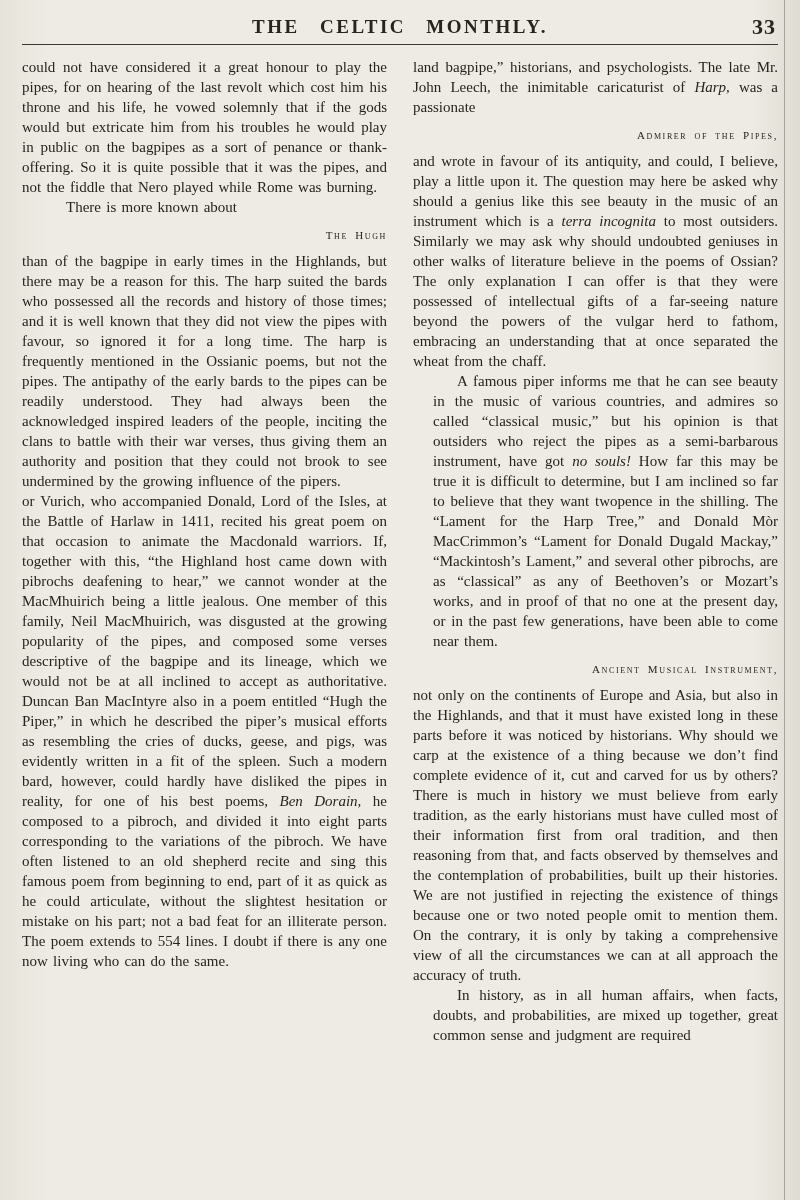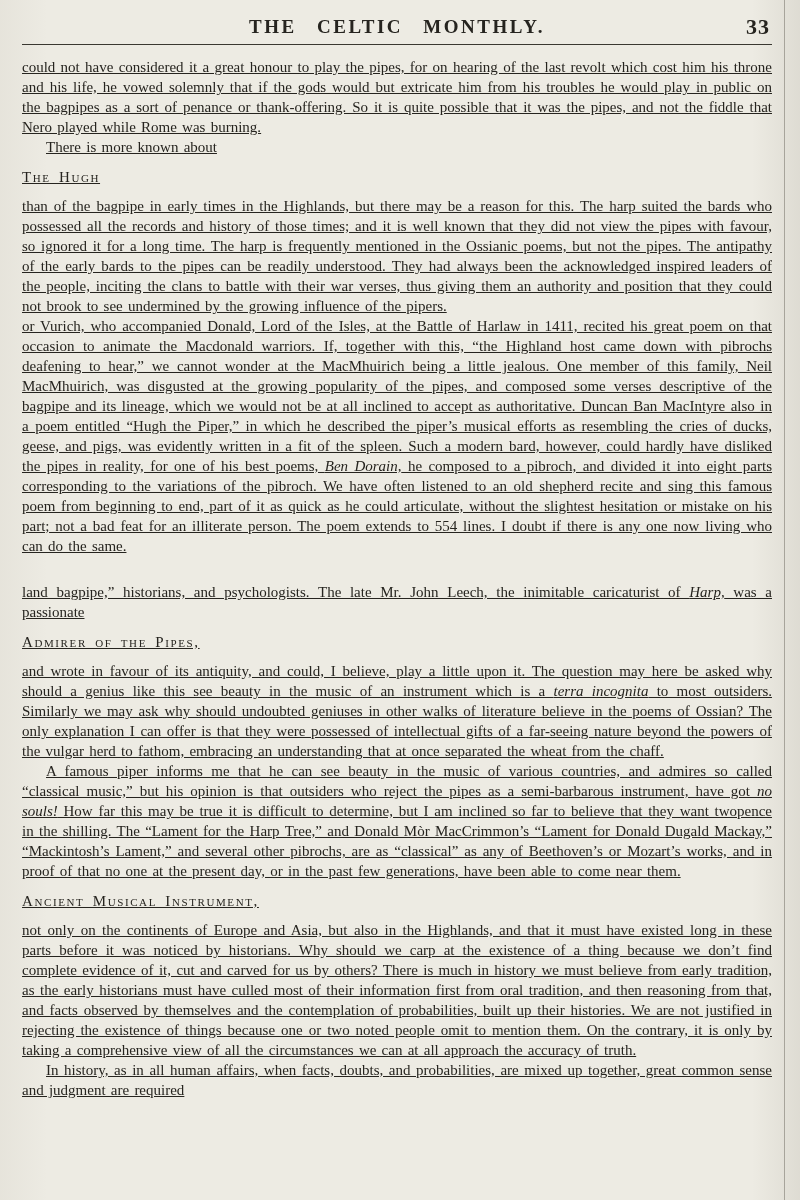--- a/index.html
+++ b/index.html
@@ -13,23 +13,22 @@
     background:#e6e4dc;
     font-family:"Liberation Serif","DejaVu Serif",serif;
     color:var(--ink);
   }
   .page{
     position:relative;
     width:800px;height:1200px;
     box-sizing:border-box;
     background:var(--paper);
     background-image:linear-gradient(90deg, rgba(120,110,90,.06), rgba(0,0,0,0) 6%, rgba(0,0,0,0) 94%, rgba(90,85,70,.10));
-    padding:14px 28px 0 22px;
+    padding:14px 22px 0 22px;
     overflow:hidden;
-    text-decoration:underline;
   }
   .scan-edge{
     position:absolute;top:0;bottom:0;right:15px;width:1px;
     background:rgba(70,65,55,.38);
   }
   .masthead{
     position:relative;
     text-align:center;
     padding:2px 0 6px 0;
     border-bottom:1.6px solid var(--rule);
@@ -45,40 +44,39 @@
   .page-number{
     position:absolute;
     right:2px;top:0;
     font-size:22px;
     font-weight:bold;
     letter-spacing:1px;
   }
   .columns{
     display:flex;
     gap:26px;
-    flex-direction:column;
   }
   .col{
     flex:1 1 0;
     min-width:0;
   }
   .para{
     margin:0;
     font-size:15px;
     line-height:20px;
     text-align:justify;
     word-spacing:1.5px;
   }
-  .para.indent{text-indent:1.6em;}
+  .para.indent{text-indent:1.6em;margin-left:20px;}
   .sec-head{
     margin:12px 0 10px 0;
-    text-align:left;
+    text-align:right;
     font-weight:normal;
     font-variant:small-caps;
-    font-size:15px;
+    font-size:11px;
     letter-spacing:1.6px;
     word-spacing:3px;
   }
   i{font-style:italic;}
 </style>
 </head>
 <body>
 
 <div class="page">
   <div class="scan-edge"></div>

